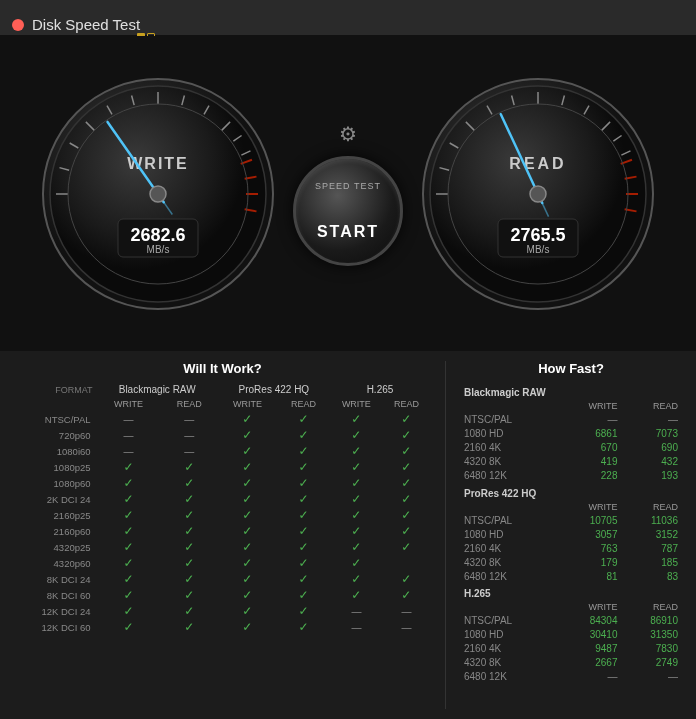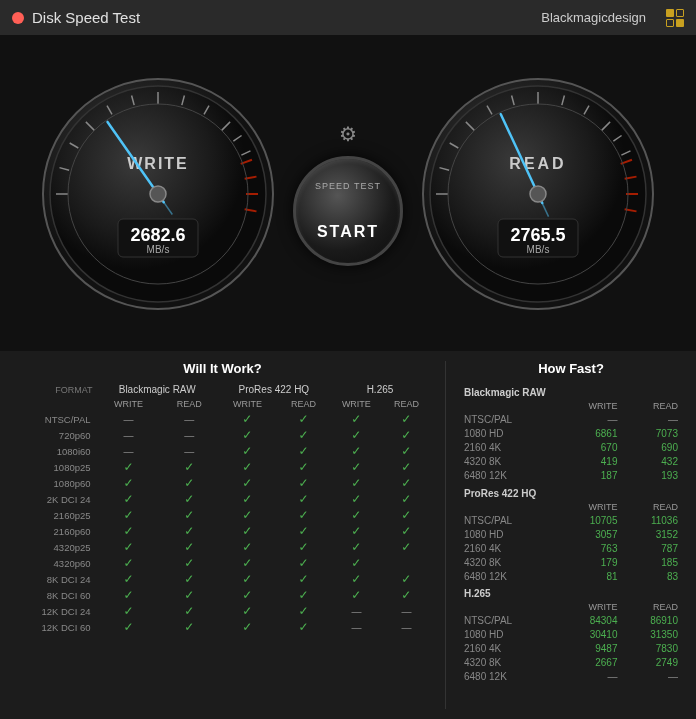--- a/index.html
+++ b/index.html
@@ -13,20 +13,21 @@
     }
 
     
     .title-bar {
       background: #2a2a2a;
       height: 36px;
       display: flex;
       justify-content: space-between;
       padding: 16px 12px;
       border-bottom: 1px solid #111;
+      flex-direction: column;
     }
     .title-bar-left {
       display: flex;
       align-items: center;
       gap: 8px;
     }
     .close-btn {
       width: 12px; height: 12px;
       border-radius: 50%;
       background: #ff5f56;
@@ -525,21 +526,21 @@
             <td class="val-col">670</td>
             <td class="val-col">690</td>
           </tr>
           <tr>
             <td class="format-col">4320 8K</td>
             <td class="val-col">419</td>
             <td class="val-col">432</td>
           </tr>
           <tr>
             <td class="format-col">6480 12K</td>
-            <td class="val-col">187</td>
+            <td class="val-col">228</td>
             <td class="val-col">193</td>
           </tr>
           <tr class="group-row">
             <td colspan="3" style="color: rgb(204, 204, 204); font-weight: bold; font-size: 10px; padding-top: 5px;">ProRes 422 HQ</td>
           </tr>
           <tr class="sub-header-row">
             <td class="format-col"></td>
             <td class="header-col">WRITE</td>
             <td class="header-col">READ</td>
           </tr>

